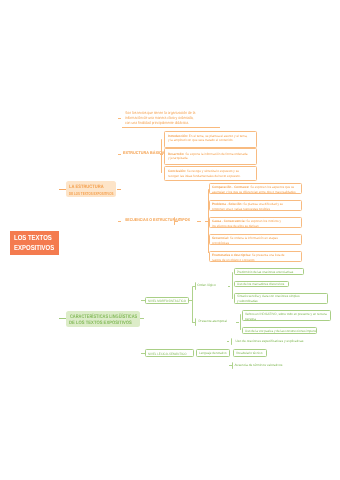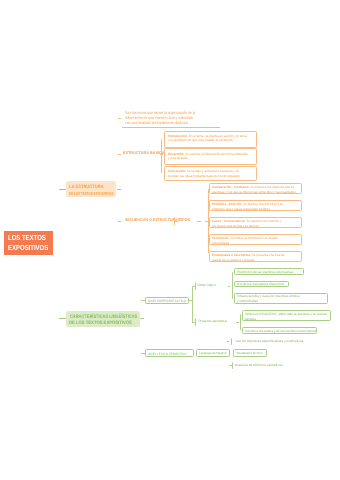--- a/index.html
+++ b/index.html
@@ -4,21 +4,21 @@
 <title>LOS TEXTOS EXPOSITIVOS</title>
 <style>
   html,body{margin:0;padding:0;background:#ffffff;}
   body{width:340px;height:480px;overflow:hidden;
        font-family:"Liberation Sans","DejaVu Sans",sans-serif;
        -webkit-font-smoothing:antialiased;text-rendering:geometricPrecision;}
   #map{position:relative;width:340px;height:480px;background:#fff;}
   .abs{position:absolute;box-sizing:border-box;}
 
   
-  .root{left:4px;top:230.5px;width:48.6px;height:24px;background:#f47b4f;
+  .root{left:10px;top:230.5px;width:48.6px;height:24px;background:#f47b4f;
         color:#ffffff;font-size:7.3px;font-weight:700;letter-spacing:0;}
   .root .ln{position:absolute;left:3.6px;transform:scaleX(.82);transform-origin:left center;
             white-space:nowrap;}
   .root .l1{top:2.6px;}
   .root .l2{top:12.1px;}
 
   
   .pill{border-radius:2.5px;font-weight:700;letter-spacing:.02px;}
   .pill .ln{position:absolute;white-space:nowrap;transform-origin:left top;}
   .pill-o{background:#fde4c8;color:#f4a04e;}

